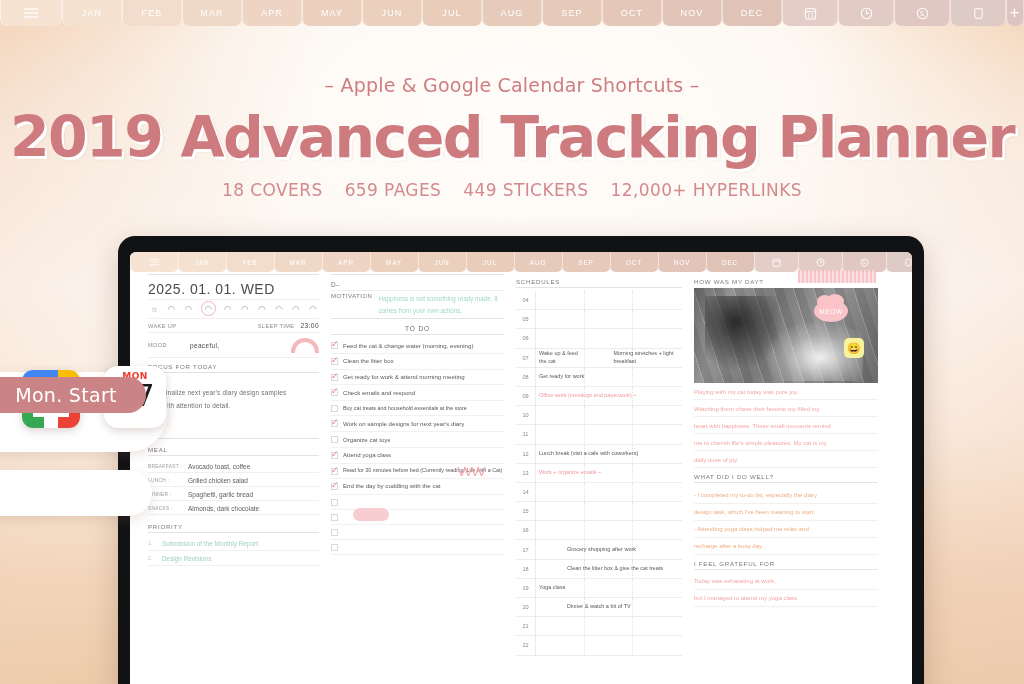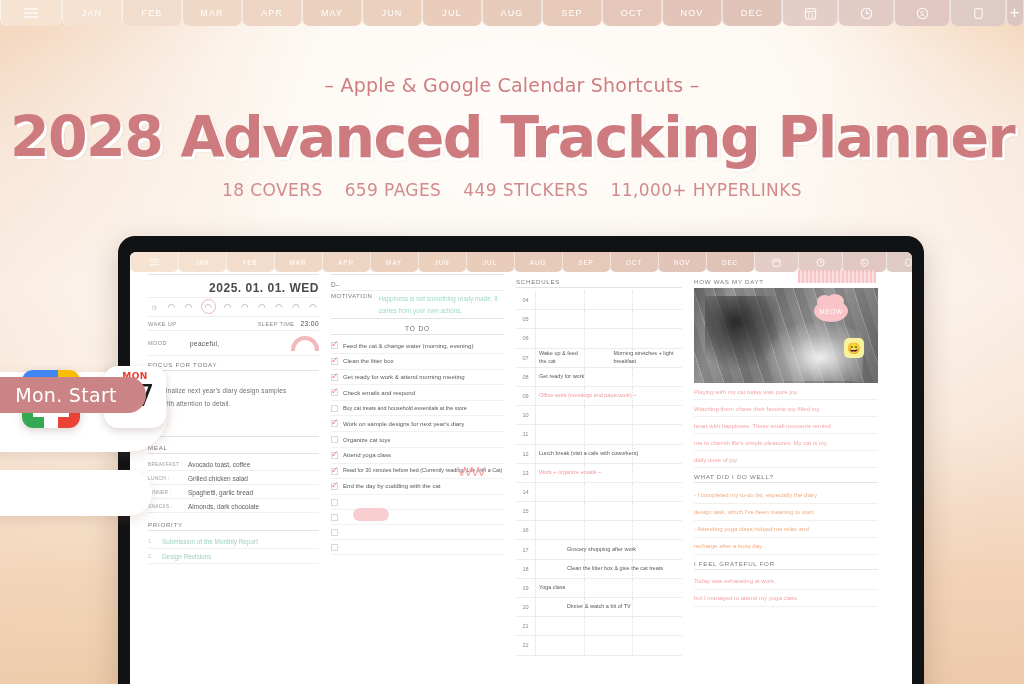--- a/index.html
+++ b/index.html
@@ -98,21 +98,21 @@
   .cols{ display:flex; padding:0 12px; gap:0; }
   .col{ padding:0 6px; }
   .col1{ width:183px; } .col2{ width:185px; }
   .col3{ width:178px; } .col4{ width:196px; }
 
   .sec-label{ font-size:6.2px; color:#7b7b7b; letter-spacing:.7px; margin-bottom:2px; }
   .hr{ height:1px; background:#e3e3e3; margin-bottom:3px; }
   .hr-lite{ height:1px; background:#efefef; }
 
   
-  .date-line{ text-align:right; font-size:12px; color:#4b4b4b; padding:3px 0 2px; letter-spacing:.5px;font-weight:bold;}
+  .date-line{ text-align:left; font-size:14px; color:#4b4b4b; padding:3px 0 2px; letter-spacing:.5px;}
   .weather-row{ display:flex; justify-content:space-between; align-items:center; padding:2px 2px 3px; }
   .weather-row i{ font-style:normal; font-size:9px; color:#9a9a9a; position:relative; }
   .wsel{ outline:1px solid #eab8ba; border-radius:50%; width:13px; height:13px; display:inline-flex;
          align-items:center; justify-content:center; }
   .kv{ display:flex; align-items:center; font-size:5.6px; color:#8b8b8b; letter-spacing:.4px; padding:3px 0; }
   .kv b{ font-weight:normal; color:#8b8b8b; width:42px; }
   .kv u{ text-decoration:none; color:#4b4b4b; font-size:6.6px; }
   .mood-arc{ width:28px; height:15px; border:4px solid #f2b9bb; border-bottom:none;
              border-radius:16px 16px 0 0; margin-left:auto; }
   .focus-box{ min-height:62px; padding:11px 14px; }
@@ -322,22 +322,22 @@
         </svg>
     </span>
   </div>
   <div class="tab tab-icon tab-plus" style="background:#dcc5c0;flex:1">
     <span>+</span>
   </div>
 </div>
 
 <div class="hero">
   <div class="hero-sub">– Apple &amp; Google Calendar Shortcuts –</div>
-  <div class="hero-title">2028 Advanced Tracking Planner</div>
-  <div class="hero-stats" id="hero-stats"><span>18 COVERS</span><span>659 PAGES</span><span>449 STICKERS</span><span>11,000+ HYPERLINKS</span></div>
+  <div class="hero-title">2019 Advanced Tracking Planner</div>
+  <div class="hero-stats" id="hero-stats"><span>18 COVERS</span><span>659 PAGES</span><span>449 STICKERS</span><span>12,000+ HYPERLINKS</span></div>
 </div>
 
 <div class="tablet">
   <div class="screen">
 
     <div class="inner-topbar">
       <div class="itab itab-menu">
         <span>
           <svg width="11" height="8" viewBox="0 0 12 9">
               <g stroke="#fff" stroke-width="1">

